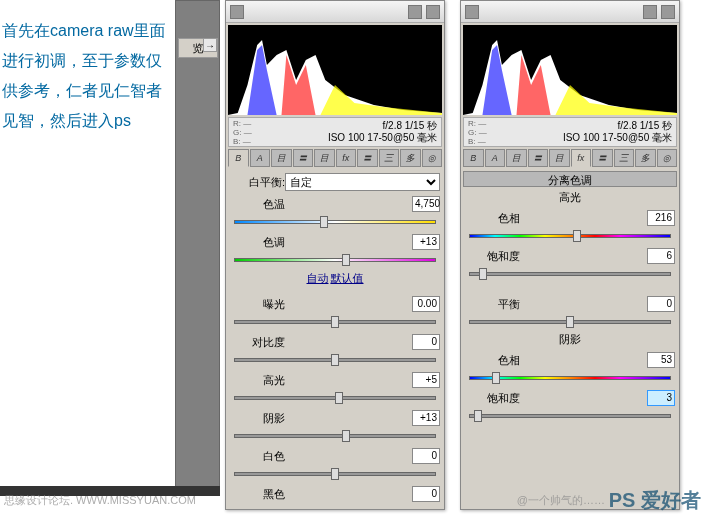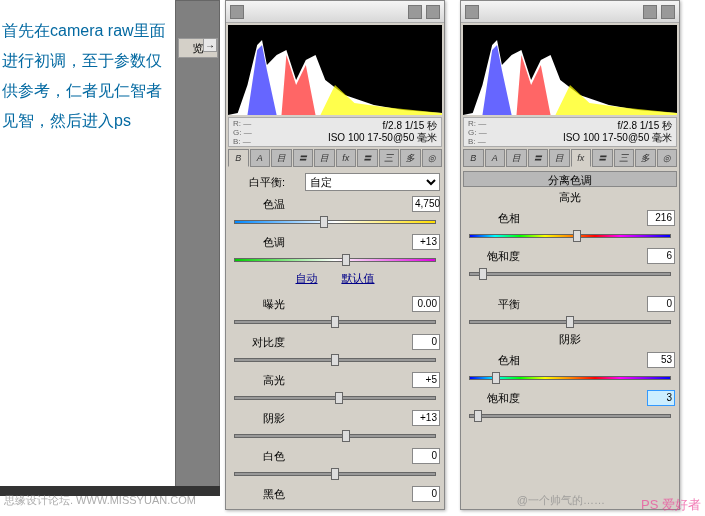--- a/index.html
+++ b/index.html
@@ -16,37 +16,37 @@
 .tb .spacer{flex:1}
 .histo{height:90px;background:#000;margin:2px;position:relative;overflow:hidden}
 .histo svg{width:100%;height:100%}
 .camera{height:30px;background:#e8e8e8;border:1px solid #aaa;margin:2px;display:flex;align-items:center;font-size:10px;padding:0 4px}
 .camera .rgb{width:30px;color:#666;line-height:9px;font-size:8px}
 .camera .info{flex:1;text-align:right;line-height:12px}
 .tabs{height:20px;margin:2px;display:flex;gap:1px}
 .tabs .t{flex:1;height:18px;background:#bbb;border:1px solid #888;font-size:9px;text-align:center;line-height:16px;font-style:italic;color:#333}
 .tabs .t.active{background:#d4d0c8;border-bottom:1px solid #d4d0c8}
 .sect{background:#b8b8b8;height:16px;margin:2px;text-align:center;font-size:11px;line-height:16px;border:1px solid #888}
-.row{display:flex;align-items:center;height:22px;padding:0 4px;gap:20px}
+.row{display:flex;align-items:center;height:22px;padding:0 4px;gap:0}
 .row .lbl{width:55px;text-align:right;font-size:11px}
 .row select{flex:1;height:18px;font-size:11px;background:#fff;border:1px solid #888}
 .row .val{width:28px;height:16px;background:#fff;border:1px solid #888;text-align:right;font-size:10px;padding:0 2px;line-height:14px}
 .row .val.hl{background:#cceeff;border:1px solid #3399ff}
 .slider{height:14px;padding:0 6px;margin-bottom:2px;position:relative}
 .track{position:absolute;left:8px;right:8px;top:5px;height:4px;background:#999;border:1px solid #666}
 .track.rainbow{background:linear-gradient(90deg,#00f,#0ff,#0f0,#ff0,#f80,#f00,#f0f,#80f,#00f)}
 .track.temp{background:linear-gradient(90deg,#08f,#fff,#fd0)}
 .track.tint{background:linear-gradient(90deg,#0c0,#fff,#d0d)}
 .thumb{position:absolute;top:1px;width:8px;height:12px;background:#ddd;border:1px solid #666;transform:translateX(-4px)}
 .links{height:18px;text-align:center;margin:4px 0}
-.links span{text-decoration:underline;color:#008;font-size:11px;margin:0 12px;cursor:pointer}
+.links span{text-decoration:underline;color:#008;font-size:11px;margin:0 1px;cursor:pointer}
 .wm{position:absolute;bottom:8px;font-size:11px;color:#888;opacity:.7}
 .wm.l{left:4px}
 .wm.r{right:100px}
-.wm.logo{right:4px;bottom:2px;font-size:13px;color:#ec4899;font-weight:normal}
+.wm.logo{right:4px;bottom:2px;font-size:20px;color:#0c4a6e;font-weight:bold}
 .dark-footer{position:absolute;left:0;bottom:20px;width:220px;height:10px;background:#333}
 </style>
 </head>
 <body>
 
 <div class="tutorial-text">首先在camera raw里面进行初调，至于参数仅供参考，仁者见仁智者见智，然后进入ps</div>
 
 <div class="gray-strip">
   <div class="tab">览</div>
   <div class="exp">→</div>

